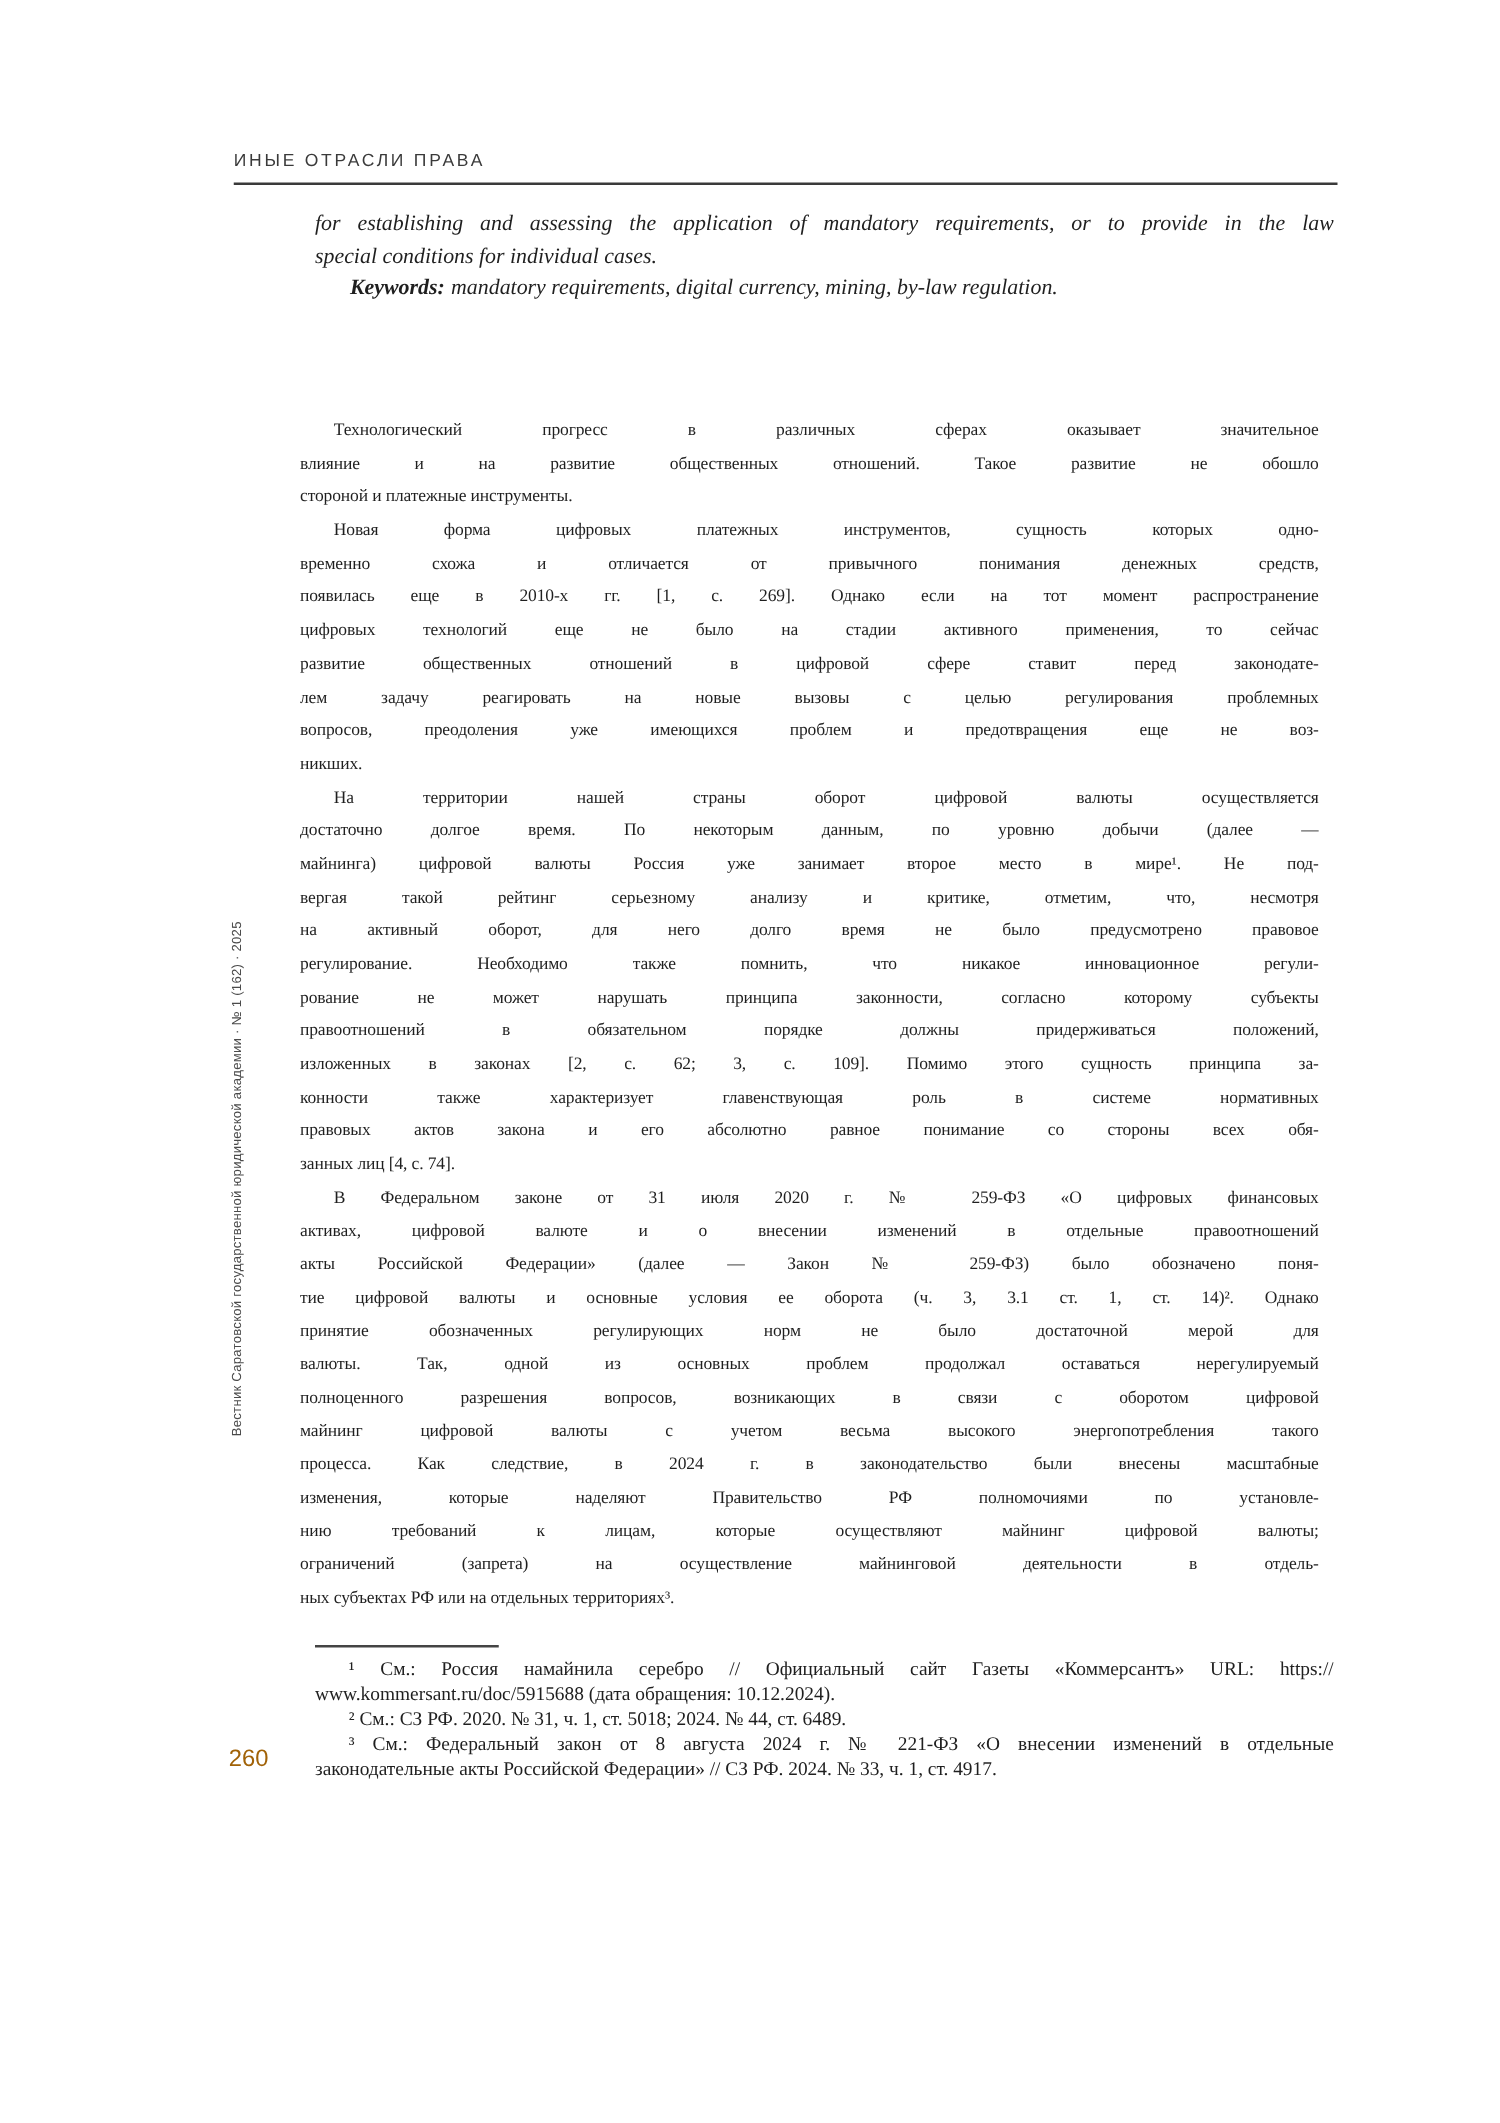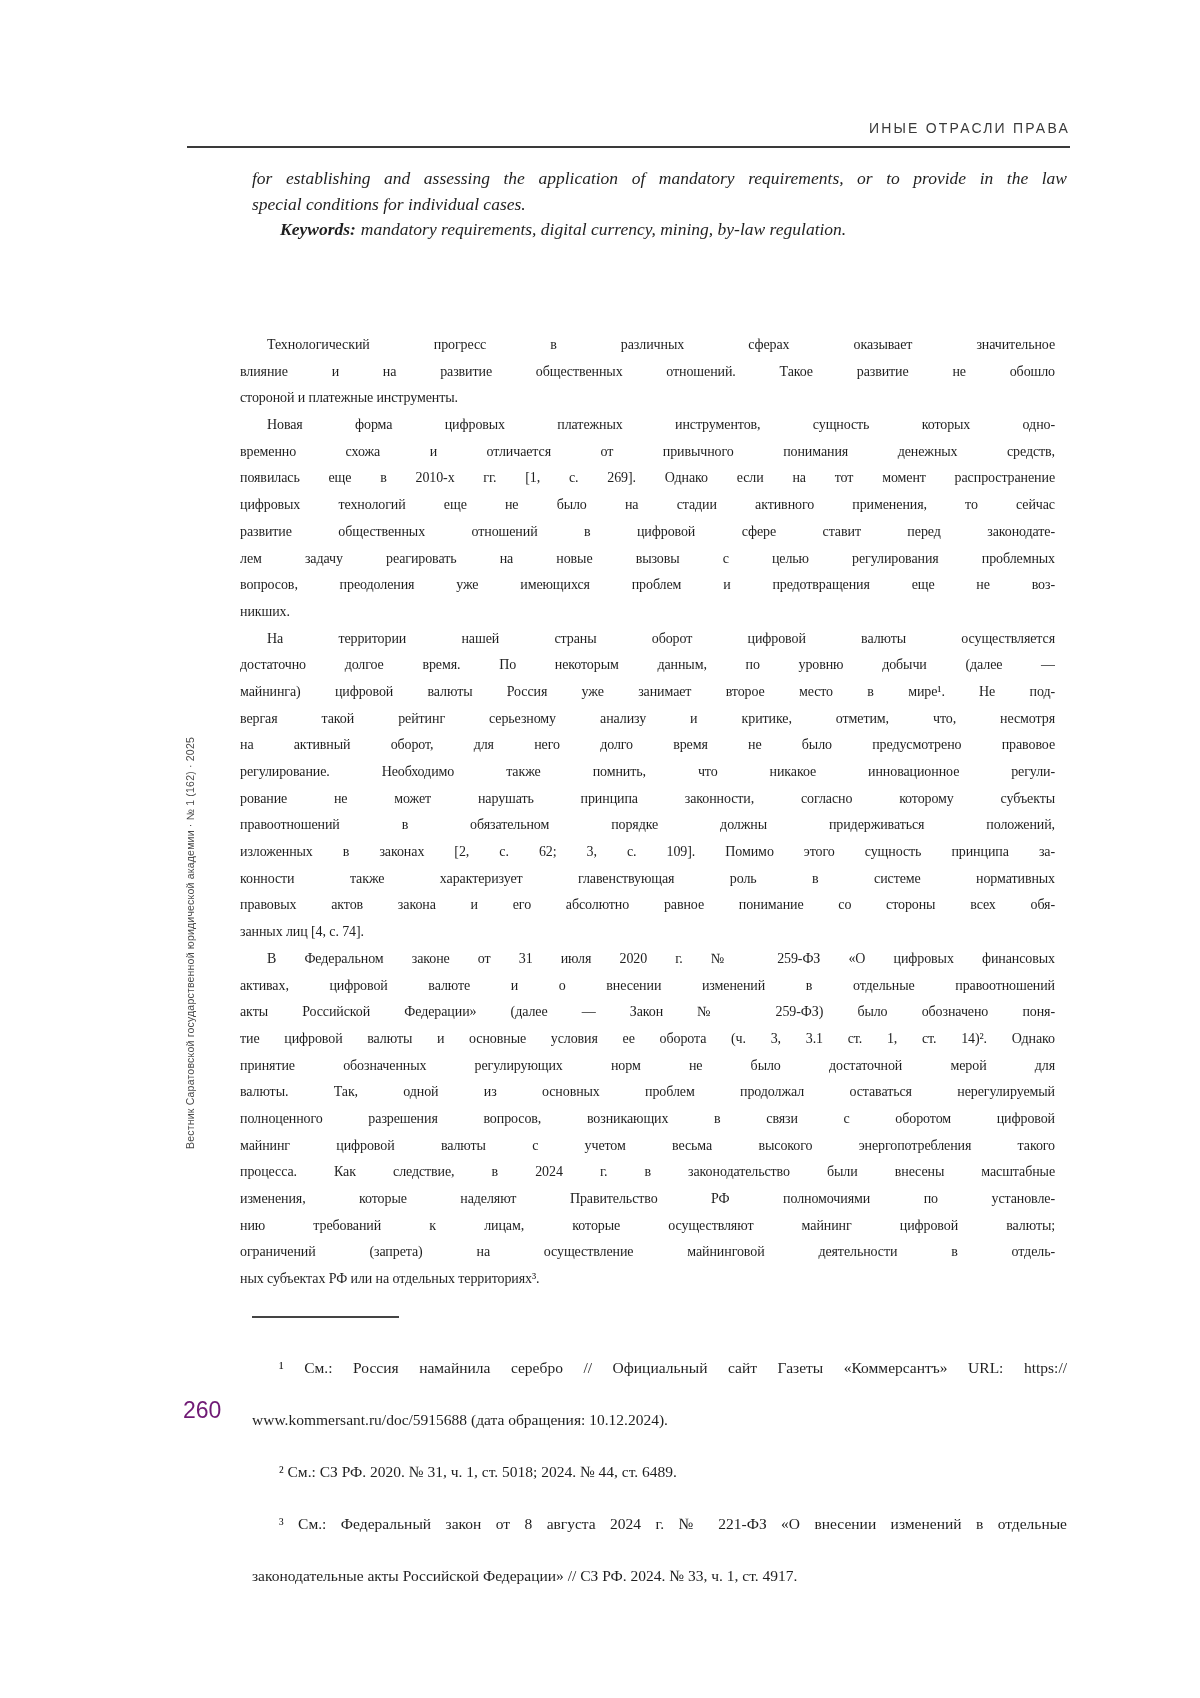--- a/index.html
+++ b/index.html
@@ -7,21 +7,21 @@
     position:relative;
     width:1200px;height:1698px;
     background:#ffffff;
     font-family:"Liberation Serif","DejaVu Serif",serif;
     color:#1f1f1f;
     overflow:hidden;
   }
   
   #section-header{
     position:absolute;left:187px;top:120px;width:883px;
-    text-align:right;
+    text-align:left;
     font-family:"Liberation Sans","DejaVu Sans",sans-serif;
     font-size:14px;letter-spacing:2.2px;color:#3a3a3a;
   }
   #header-rule{
     position:absolute;left:187px;top:146px;width:883px;height:2px;
     background:#3a3a3a;
   }
   
   #abstract{
     position:absolute;left:252px;top:166px;width:815px;
@@ -40,37 +40,37 @@
   .ln.last{text-align-last:left;}
   .ln.ind{text-indent:27px;}
   
   #footnote-rule{
     position:absolute;left:252px;top:1316px;width:147px;height:2px;background:#444;
   }
   #footnotes{
     position:absolute;left:252px;top:1326px;width:815px;
     font-size:15.5px;
   }
-  .fln{height:20px;line-height:20px;overflow:hidden;text-align:justify;text-align-last:justify;margin-top:32px;}
+  .fln{height:20px;line-height:20px;overflow:hidden;text-align:justify;text-align-last:justify;}
   .fln.last{text-align-last:left;}
   .fln.ind{text-indent:27px;}
   
   #sidebar-title{
     position:absolute;left:-18px;top:935px;width:420px;height:16px;
     transform:rotate(-90deg);
     text-align:center;
     font-family:"Liberation Sans","DejaVu Sans",sans-serif;
     font-size:10.5px;letter-spacing:0.2px;color:#4a4a4a;
     white-space:nowrap;
   }
   
   #page-number{
     position:absolute;left:183px;top:1397px;
     font-family:"Liberation Sans","DejaVu Sans",sans-serif;
-    font-size:23px;color:#701a75;
+    font-size:19px;color:#a16207;
   }
 </style>
 </head>
 <body>
 
 <div id="page">
 
   <div id="section-header">ИНЫЕ ОТРАСЛИ ПРАВА</div>
   <div id="header-rule"></div>
 

